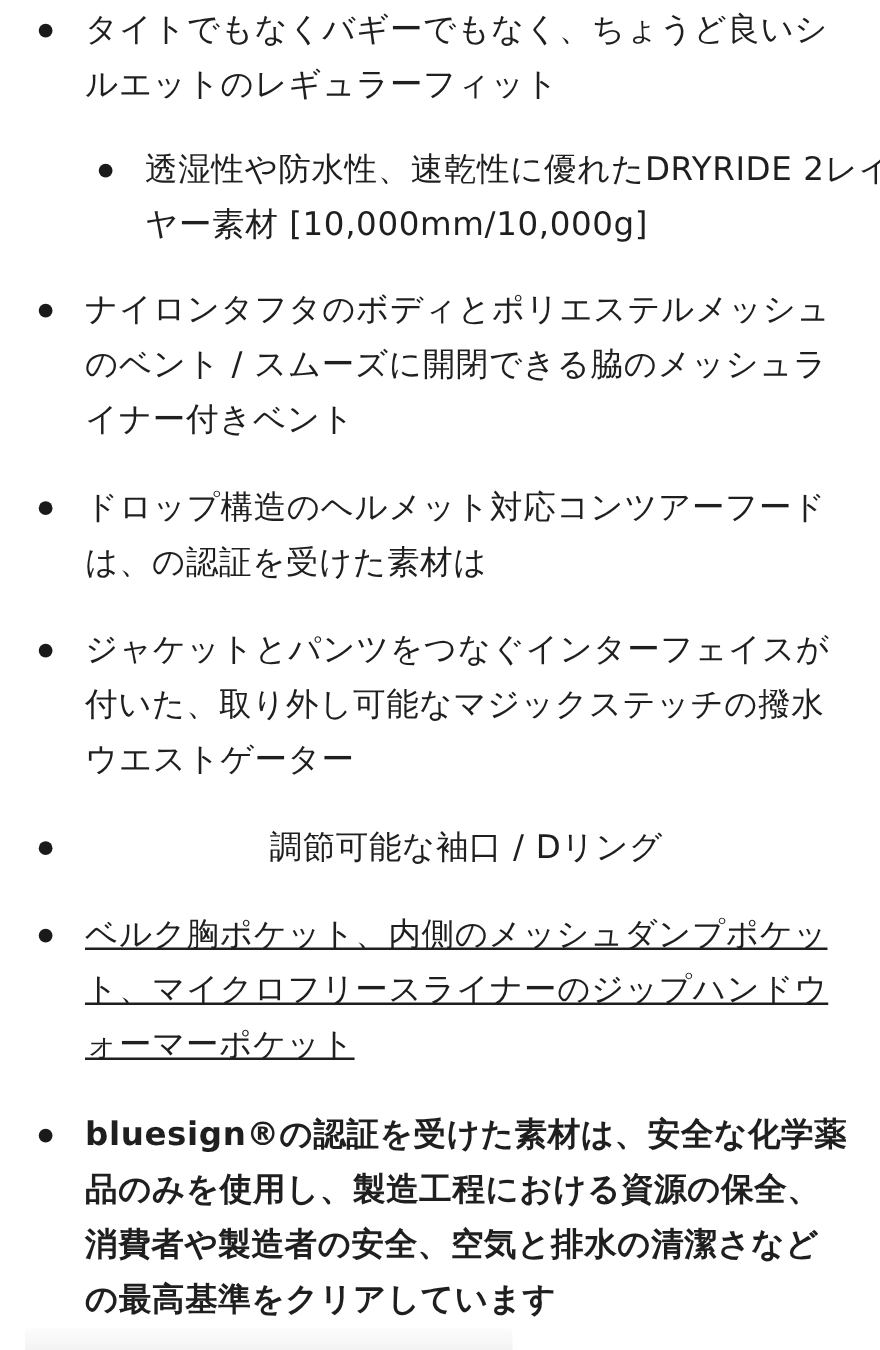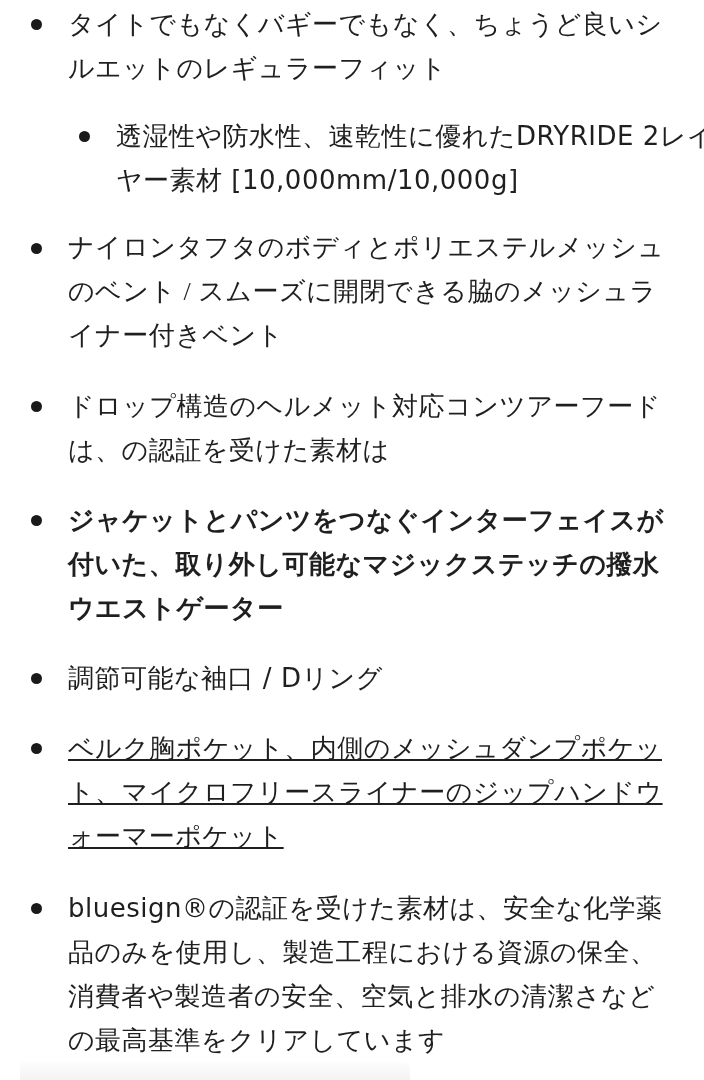--- a/index.html
+++ b/index.html
@@ -60,39 +60,39 @@
 
 <ul class="feature-list">
   <li class="feature-item" style="top:2px;">
     <span class="bullet"></span>
     <span class="item-text">タイトでもなくバギーでもなく、ちょうど良いシルエットのレギュラーフィット</span>
   </li>
   <li class="feature-item" style="top:114px;margin-left:48px;">
     <span class="bullet"></span>
     <span class="item-text">透湿性や防水性、速乾性に優れたDRYRIDE 2レイヤー素材 [10,000mm/10,000g]</span>
   </li>
-  <li class="feature-item" style="top:226px;font-family:Liberation Serif, serif;">
+  <li class="feature-item" style="top:226px;">
     <span class="bullet"></span>
     <span class="item-text">ナイロンタフタのボディとポリエステルメッシュのベント / スムーズに開閉できる脇のメッシュライナー付きベント</span>
   </li>
   <li class="feature-item" style="top:384px;">
     <span class="bullet"></span>
     <span class="item-text">ドロップ構造のヘルメット対応コンツアーフードは、の認証を受けた素材は</span>
   </li>
-  <li class="feature-item" style="top:498px;font-weight:bold;">
+  <li class="feature-item" style="top:498px;">
     <span class="bullet"></span>
     <span class="item-text">ジャケットとパンツをつなぐインターフェイスが付いた、取り外し可能なマジックステッチの撥水ウエストゲーター</span>
   </li>
-  <li class="feature-item" style="top:656px;">
+  <li class="feature-item" style="top:656px;text-align:center;">
     <span class="bullet"></span>
     <span class="item-text">調節可能な袖口 / Dリング</span>
   </li>
   <li class="feature-item" style="top:726px;text-decoration:underline;">
     <span class="bullet"></span>
     <span class="item-text">ベルク胸ポケット、内側のメッシュダンプポケット、マイクロフリースライナーのジップハンドウォーマーポケット</span>
   </li>
-  <li class="feature-item" style="top:886px;">
+  <li class="feature-item" style="top:886px;font-weight:bold;">
     <span class="bullet"></span>
     <span class="item-text">bluesign®の認証を受けた素材は、安全な化学薬品のみを使用し、製造工程における資源の保全、消費者や製造者の安全、空気と排水の清潔さなどの最高基準をクリアしています</span>
   </li>
 </ul>
 
 <div class="bottom-fade"></div>
 
 </body></html>

